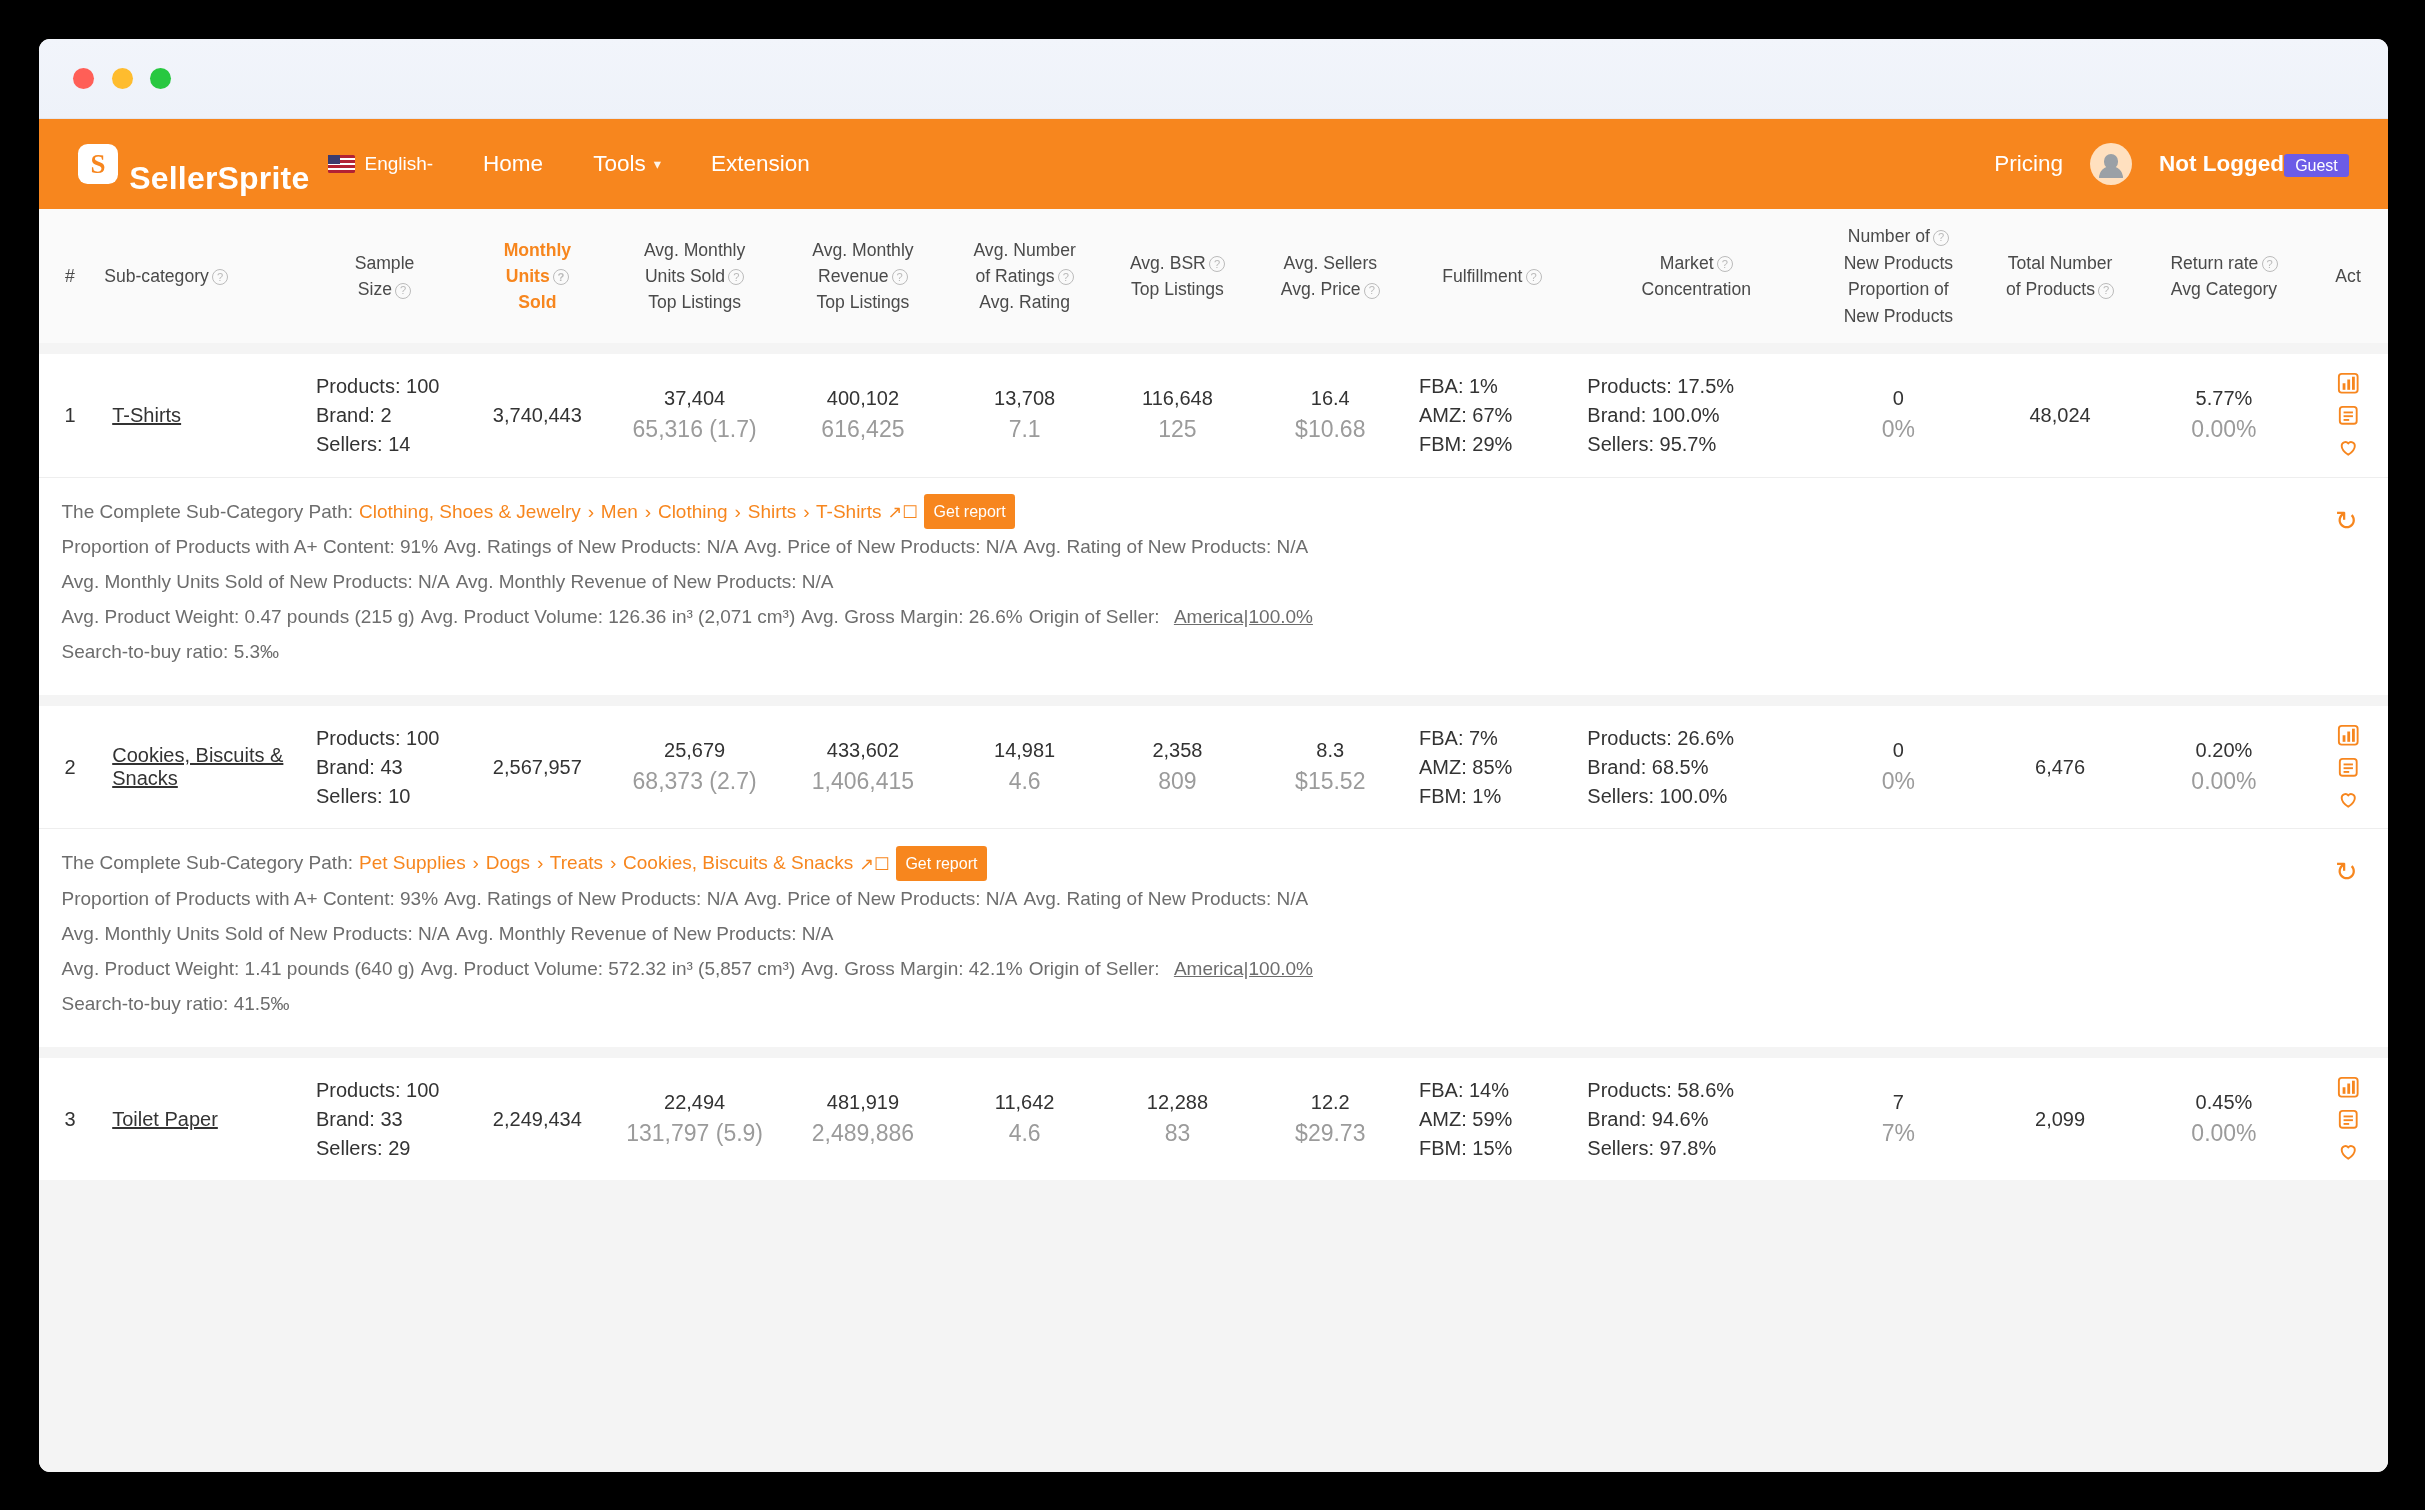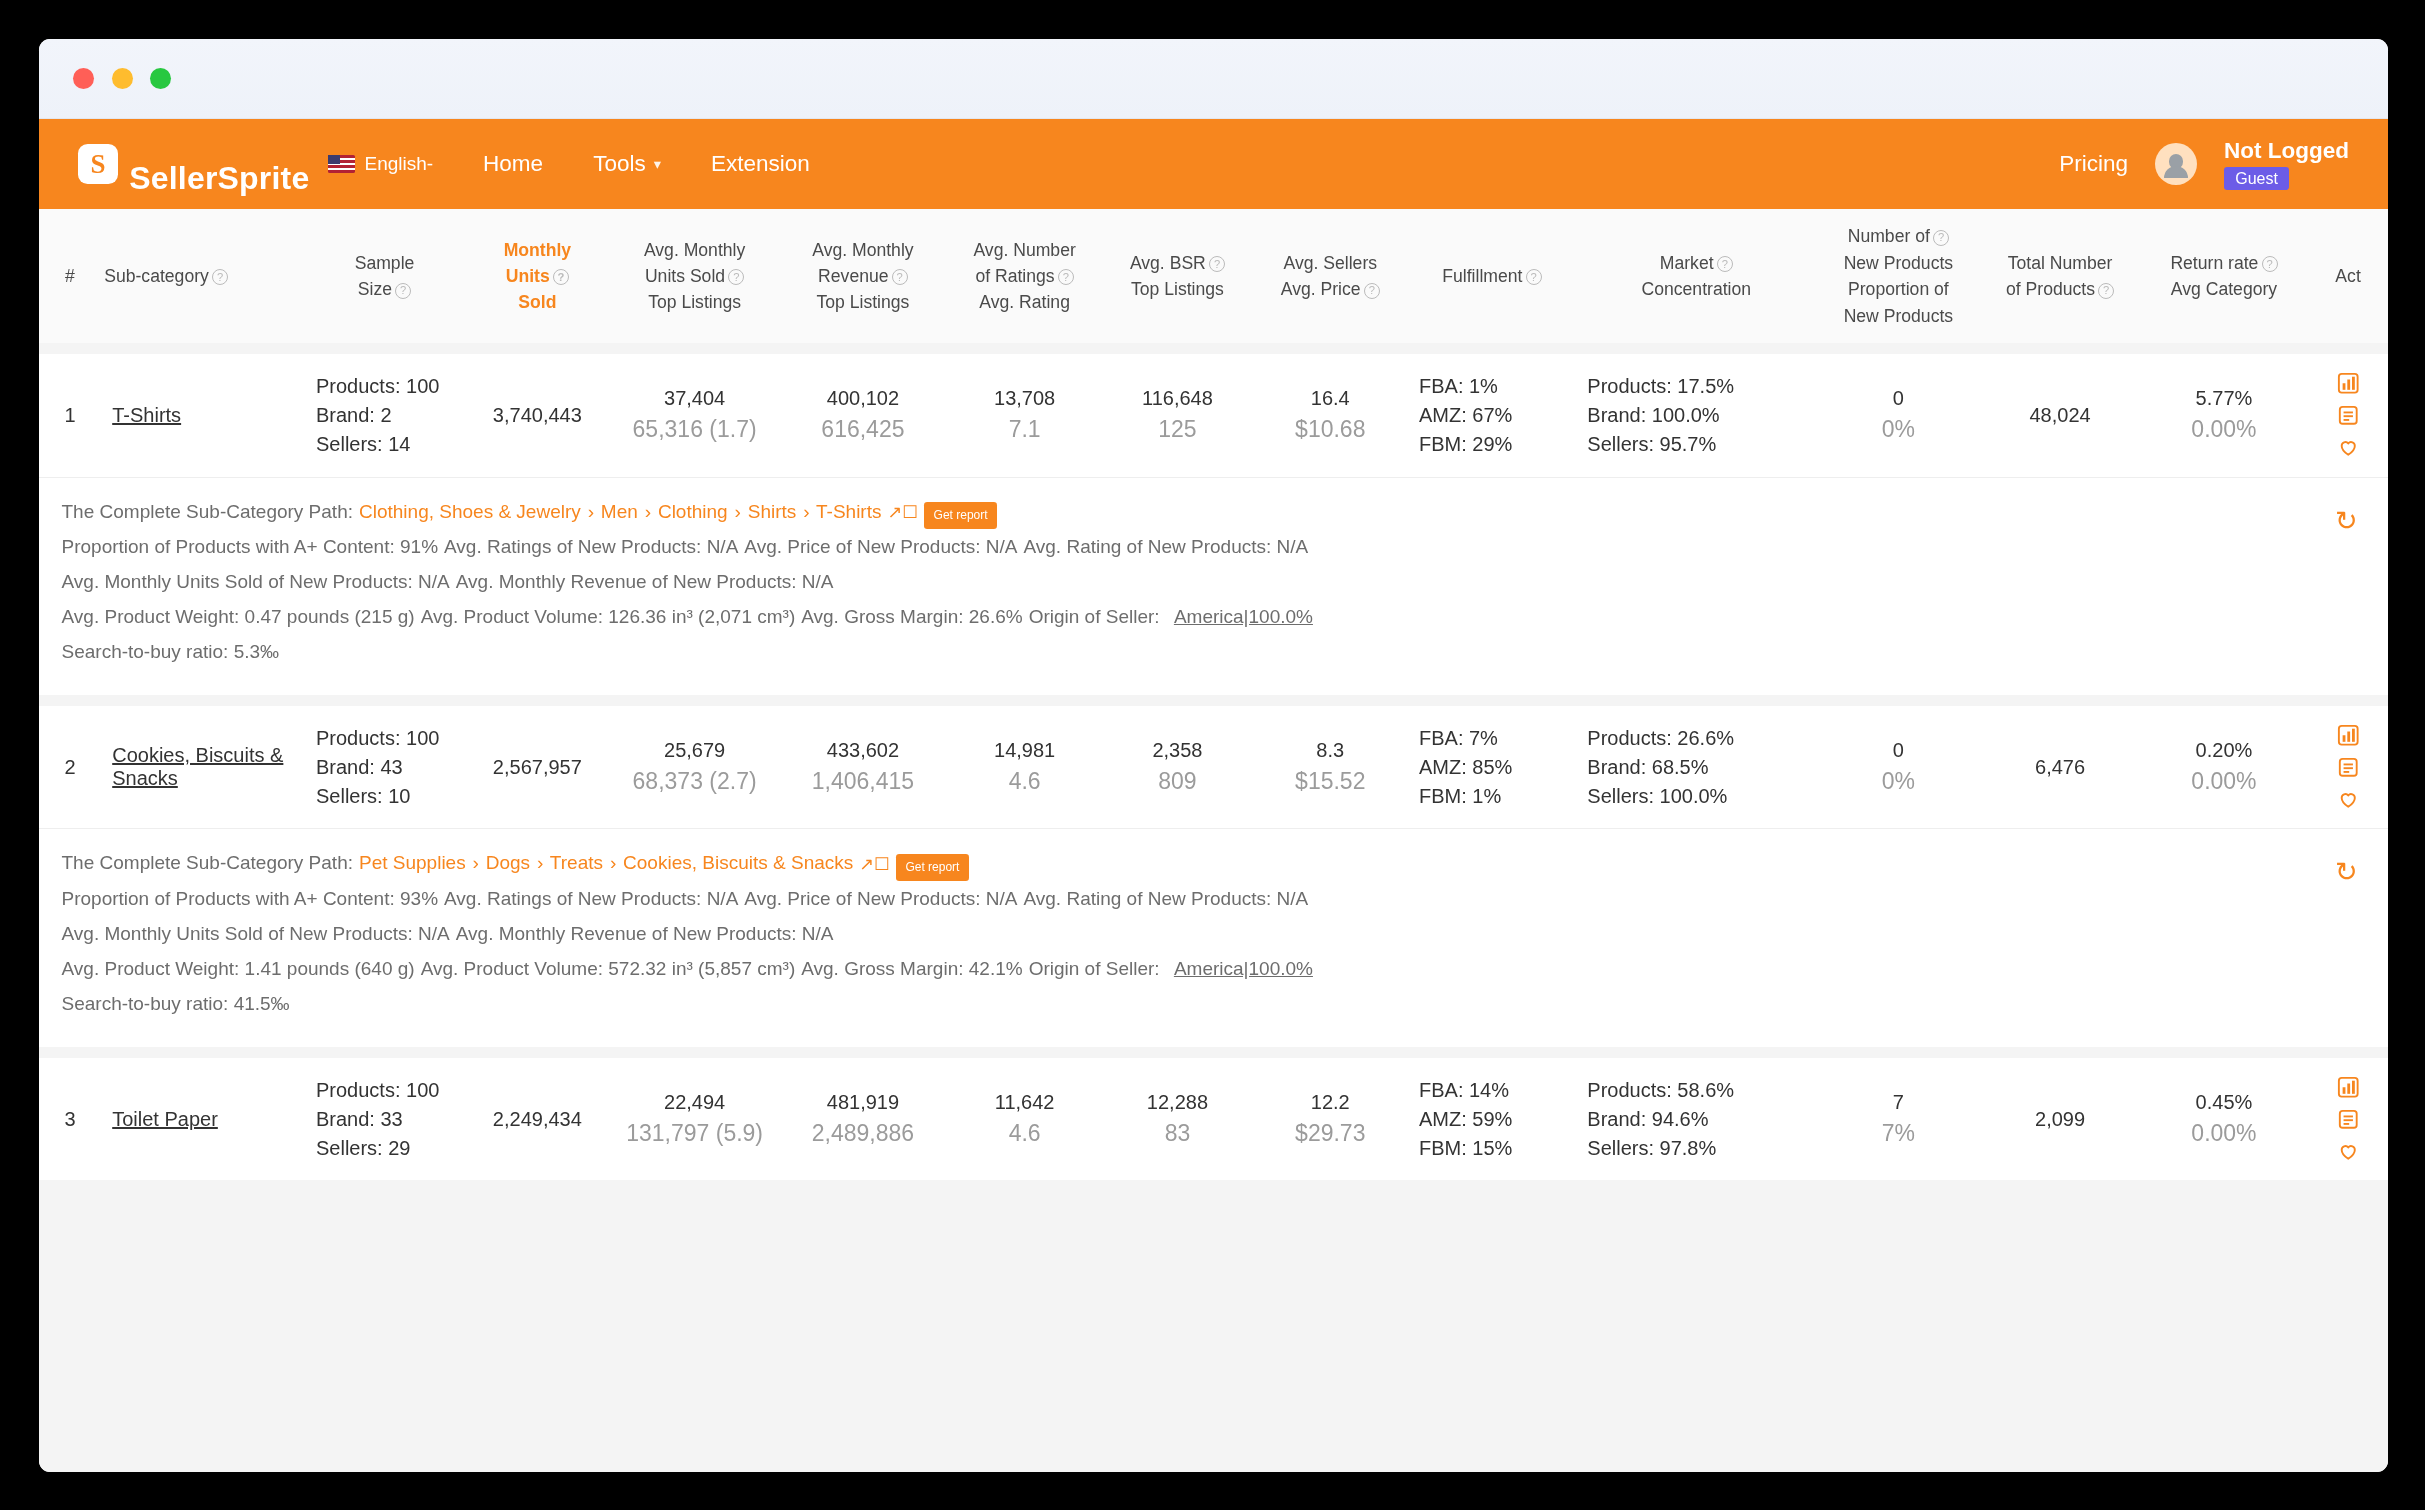--- a/index.html
+++ b/index.html
@@ -67,21 +67,21 @@
   .caret { font-size: 14.4px; opacity:.9; }
   .nav-right { margin-left:auto; display:flex; align-items:center; gap: 27px; }
   .pricing { font-size: 22.5px; }
   .avatar {
     width:42px;height:42px;border-radius:50%;background:#ffe0bf;
     display:flex;align-items:center;justify-content:center;
   }
   .avatar .head{width:14.4px;height:14.4px;border-radius:50%;background:#9aa0a6;margin-top:-4.8px;}
   .avatar .body{position:absolute;width:24px;height:12px;border-radius:12px 12px 0 0;background:#9aa0a6;margin-top:16px;}
   .avatar-inner{position:relative;width:42px;height:42px;display:flex;align-items:center;justify-content:center;}
-  .userbox { display:flex; flex-direction:column; align-items:flex-start; }
+  .userbox { display:flex; flex-direction:row; align-items:flex-start; }
   .notlogged { font-size: 22.5px; font-weight:700; color:#fff; }
   .guest {
     margin-top:3.2px; background:#6c5ce7; color:#fff;
     font-size: 16px; padding: 2.4px 11.2px; border-radius: 3.2px;
   }
 
   
   .content { background: #f4f4f4; height: 1263px; overflow: hidden; }
   table.grid { width: 100%; border-collapse: collapse; table-layout: fixed; }
   thead tr { background:#fafafa; }
@@ -117,21 +117,21 @@
   .detail-inner {
     padding: 16px 22.5px 26px 22.5px;
     border-top: 0.8px solid #eeeeee;
     position: relative;
     font-size: 19px; color:#6d6d6d; line-height: 1.85;
   }
   .detail-line { display:flex; flex-wrap:wrap; gap: 6px; align-items:flex-end; }
   .crumb { color:#f7861e; cursor:pointer; }
   .crumb-sep { color:#f7861e; margin:0 1.6px; }
   .badge-report {
-    background:#f7861e; color:#fff; font-size:12px;
+    background:#f7861e; color:#fff; font-size:16px;
     padding: 2.4px 9.6px; border-radius: 3.2px; cursor:pointer;
   }
   .share-icon { color:#f7861e; font-size:17.6px; cursor:pointer; }
   .refresh {
     position:absolute; right: 30.5px; top: 19px;
     color:#f7861e; font-size: 27px; cursor:pointer;
   }
   .uline { text-decoration: underline; margin-left: 9px; }
   .nowrap { white-space: nowrap; }
 </style>

